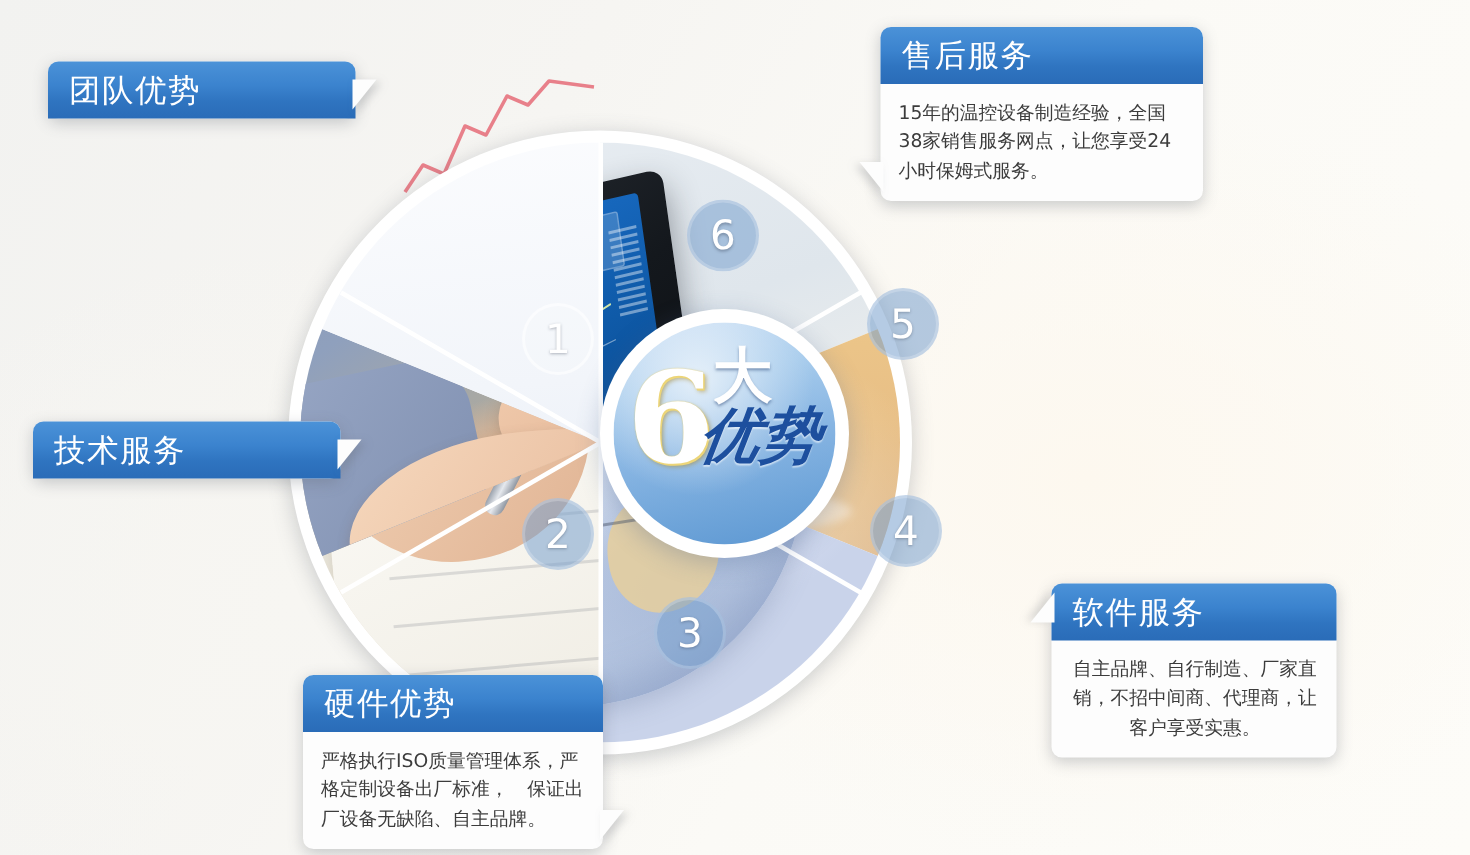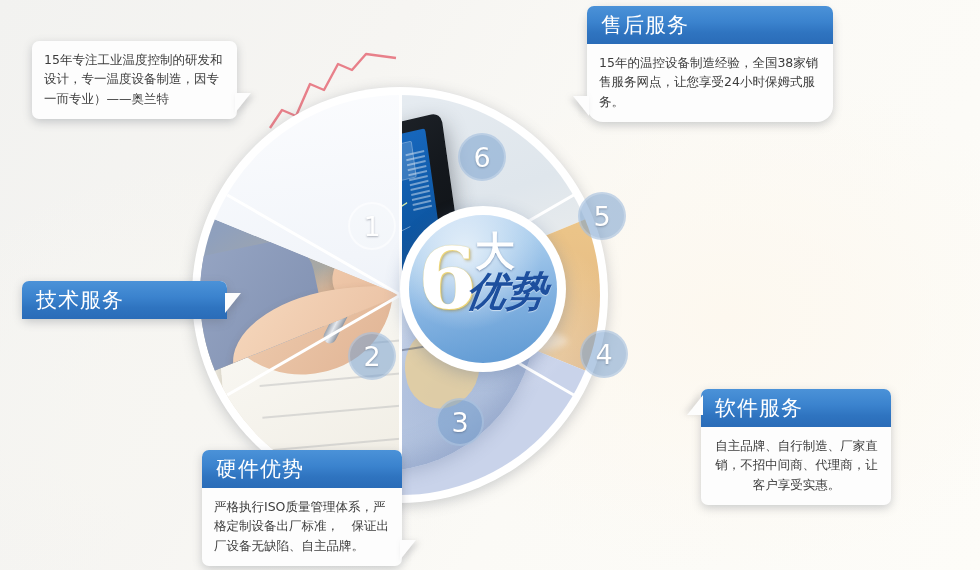--- a/index.html
+++ b/index.html
@@ -424,25 +424,25 @@
       <span>4</span>
     </div>
   <div class="num filled" style="left:578px;top:192px;">
       <span>5</span>
     </div>
   <div class="num filled" style="left:458px;top:133px;">
       <span>6</span>
     </div>
 
   <div class="callout" style="left:32px;top:41px;width:205px;">
-    <div class="co-body">15年专注工业温度控制的研发和设计，专一温度设备制造，因专一而专业）——奥兰特</div>
+    <div class="co-head">团队优势</div>
     <div class="tail tail-br"></div>
   </div>
 
-  <div class="callout" style="left:587px;top:6px;width:246px;border-radius:16px;">
+  <div class="callout" style="left:587px;top:18px;width:215px;">
     <div class="co-head">售后服务</div>
     <div class="co-body">15年的温控设备制造经验，全国38家销售服务网点，让您享受24小时保姆式服务。</div>
     <div class="tail tail-bl"></div>
   </div>
 
 
   <div class="callout" style="left:701px;top:369px;width:190px;margin-top:20px;">
     <div class="co-head">软件服务</div>
     <div class="co-body center">自主品牌、自行制造、厂家直销，不招中间商、代理商，让客户享受实惠。</div>
     <div class="tail tail-tl"></div>

